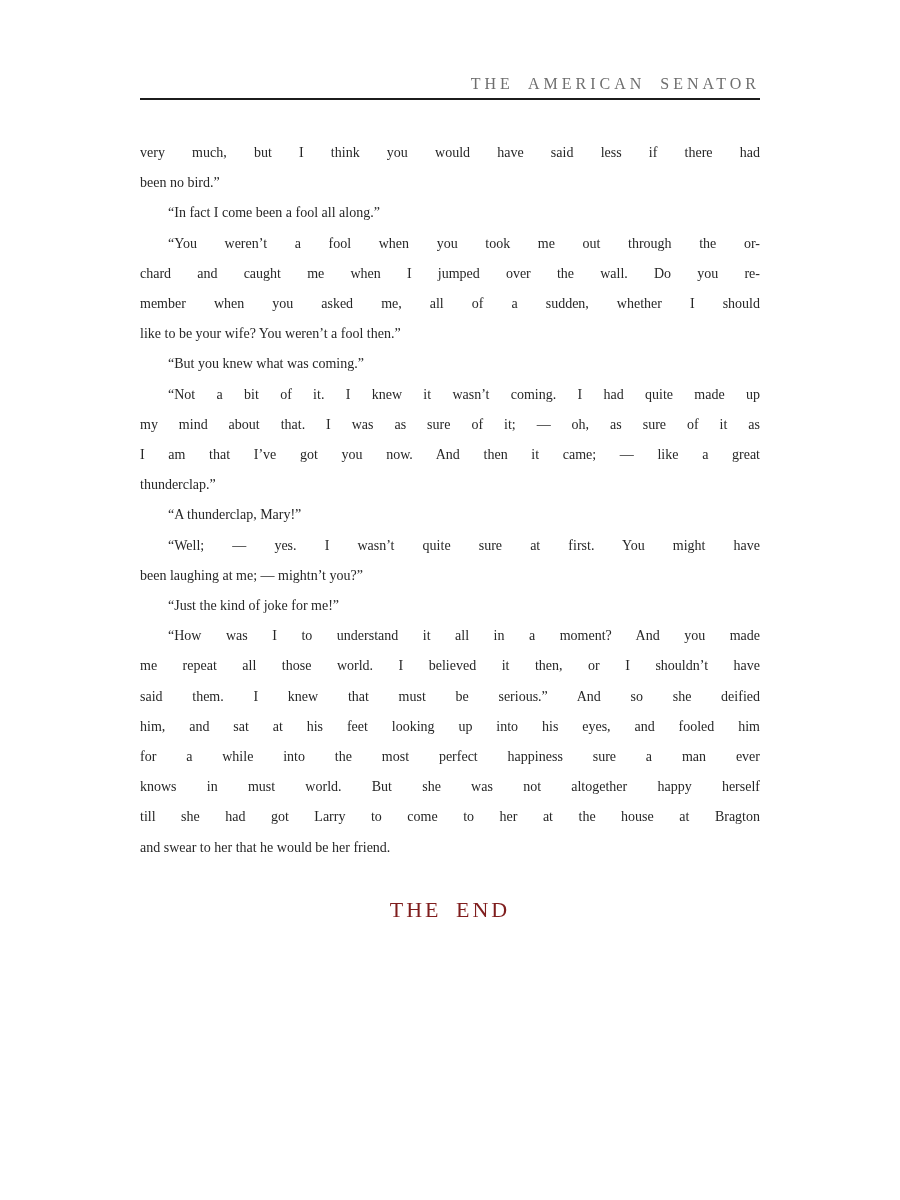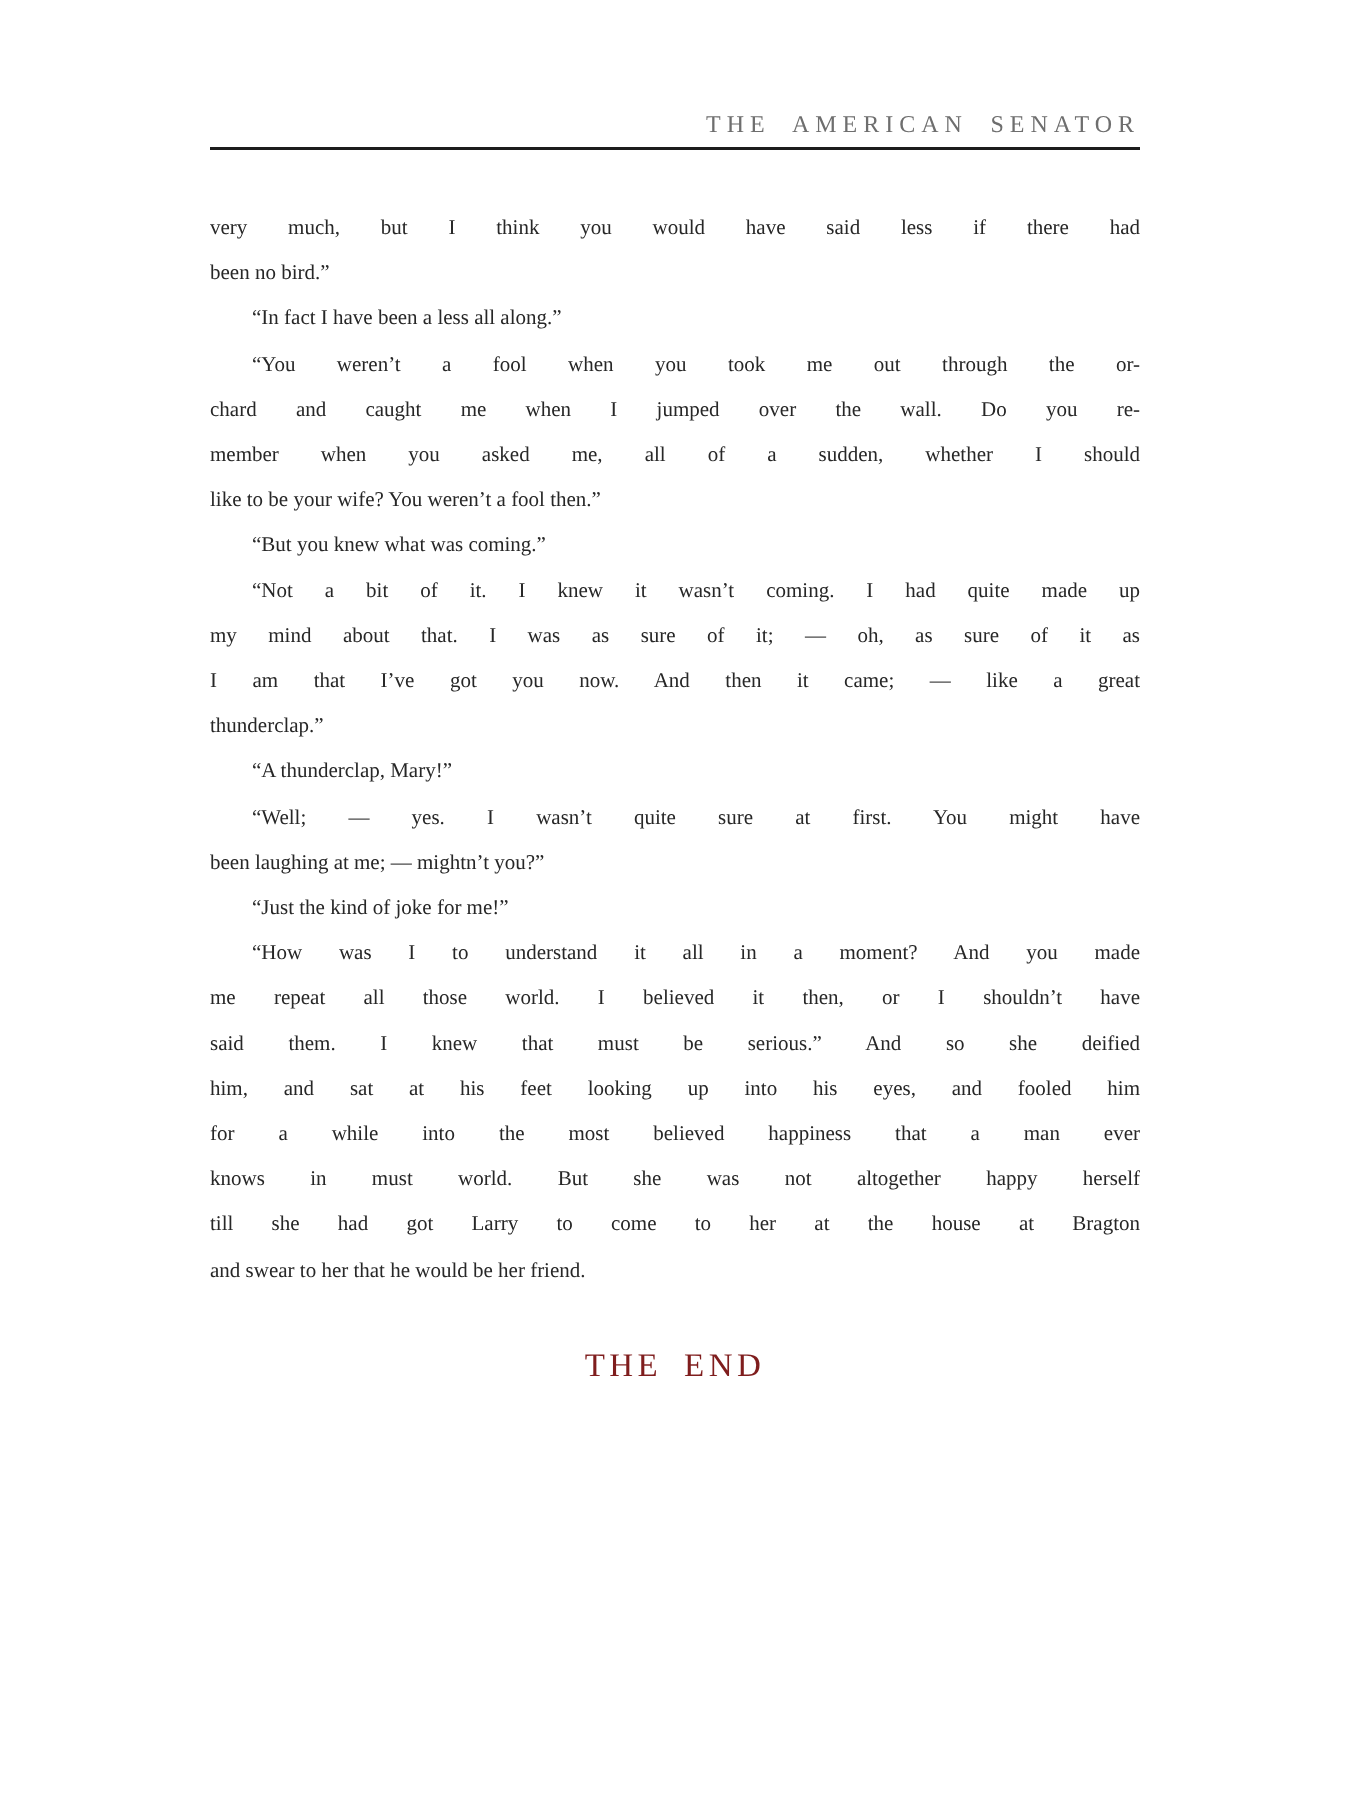--- a/index.html
+++ b/index.html
@@ -63,37 +63,37 @@
 <body>
 
 <div class="page">
   <div class="running-header">
     <span>THE AMERICAN SENATOR</span>
   </div>
   <hr class="header-rule">
   <div class="text-block" id="text-block">
       <div class="line">very much, but I think you would have said less if there had</div>
       <div class="line last">been no bird.”</div>
-      <div class="line last indent">“In fact I have been a less all along.”</div>
+      <div class="line last indent">“In fact I come been a fool all along.”</div>
       <div class="line indent">“You weren’t a fool when you took me out through the or-</div>
       <div class="line">chard and caught me when I jumped over the wall. Do you re-</div>
       <div class="line">member when you asked me, all of a sudden, whether I should</div>
       <div class="line last">like to be your wife? You weren’t a fool then.”</div>
       <div class="line last indent">“But you knew what was coming.”</div>
       <div class="line indent">“Not a bit of it. I knew it wasn’t coming. I had quite made up</div>
       <div class="line">my mind about that. I was as sure of it; — oh, as sure of it as</div>
       <div class="line">I am that I’ve got you now. And then it came; — like a great</div>
       <div class="line last">thunderclap.”</div>
       <div class="line last indent">“A thunderclap, Mary!”</div>
       <div class="line indent">“Well; — yes. I wasn’t quite sure at first. You might have</div>
       <div class="line last">been laughing at me; — mightn’t you?”</div>
       <div class="line last indent">“Just the kind of joke for me!”</div>
       <div class="line indent">“How was I to understand it all in a moment? And you made</div>
       <div class="line">me repeat all those world. I believed it then, or I shouldn’t have</div>
       <div class="line">said them. I knew that must be serious.” And so she deified</div>
       <div class="line">him, and sat at his feet looking up into his eyes, and fooled him</div>
-      <div class="line">for a while into the most believed happiness that a man ever</div>
+      <div class="line">for a while into the most perfect happiness sure a man ever</div>
       <div class="line">knows in must world. But she was not altogether happy herself</div>
       <div class="line">till she had got Larry to come to her at the house at Bragton</div>
       <div class="line last">and swear to her that he would be her friend.</div>
     </div>
   <div class="the-end">THE END</div>
 </div>
 
 </body></html>

